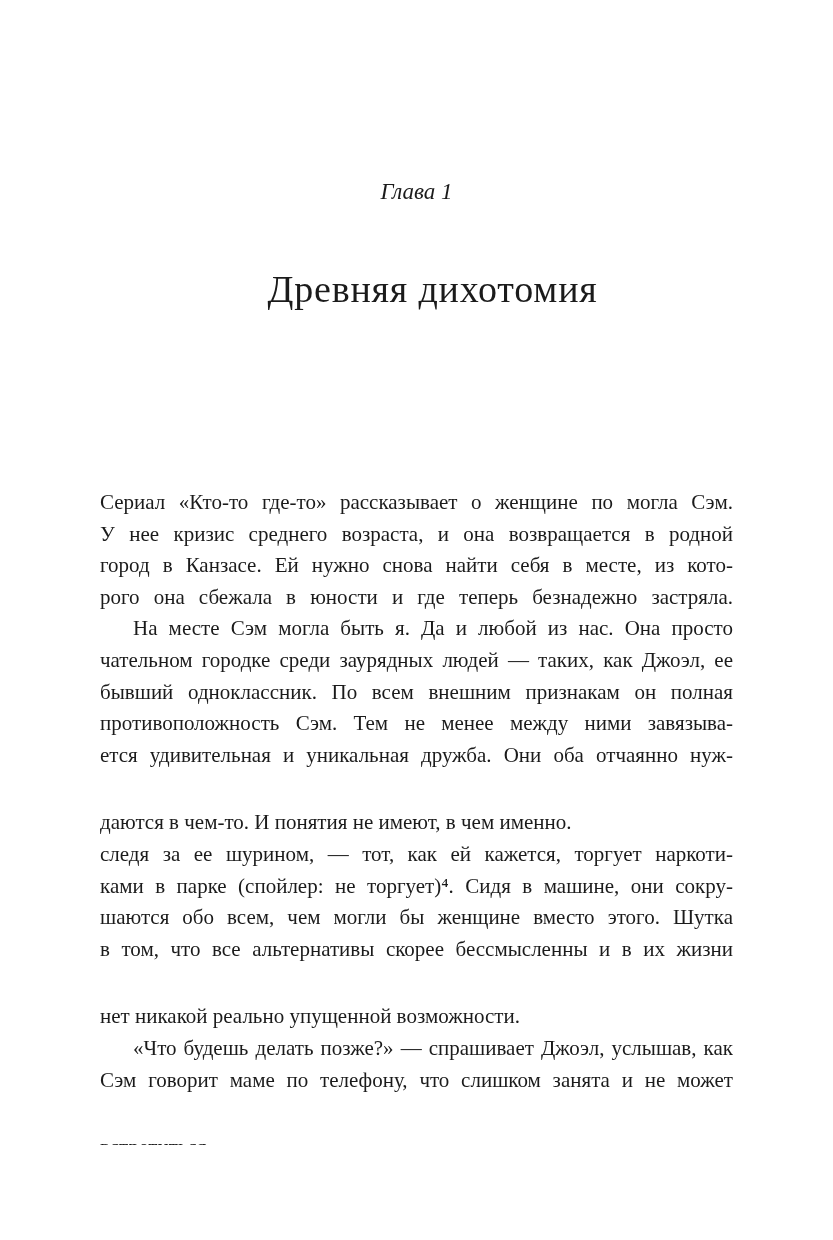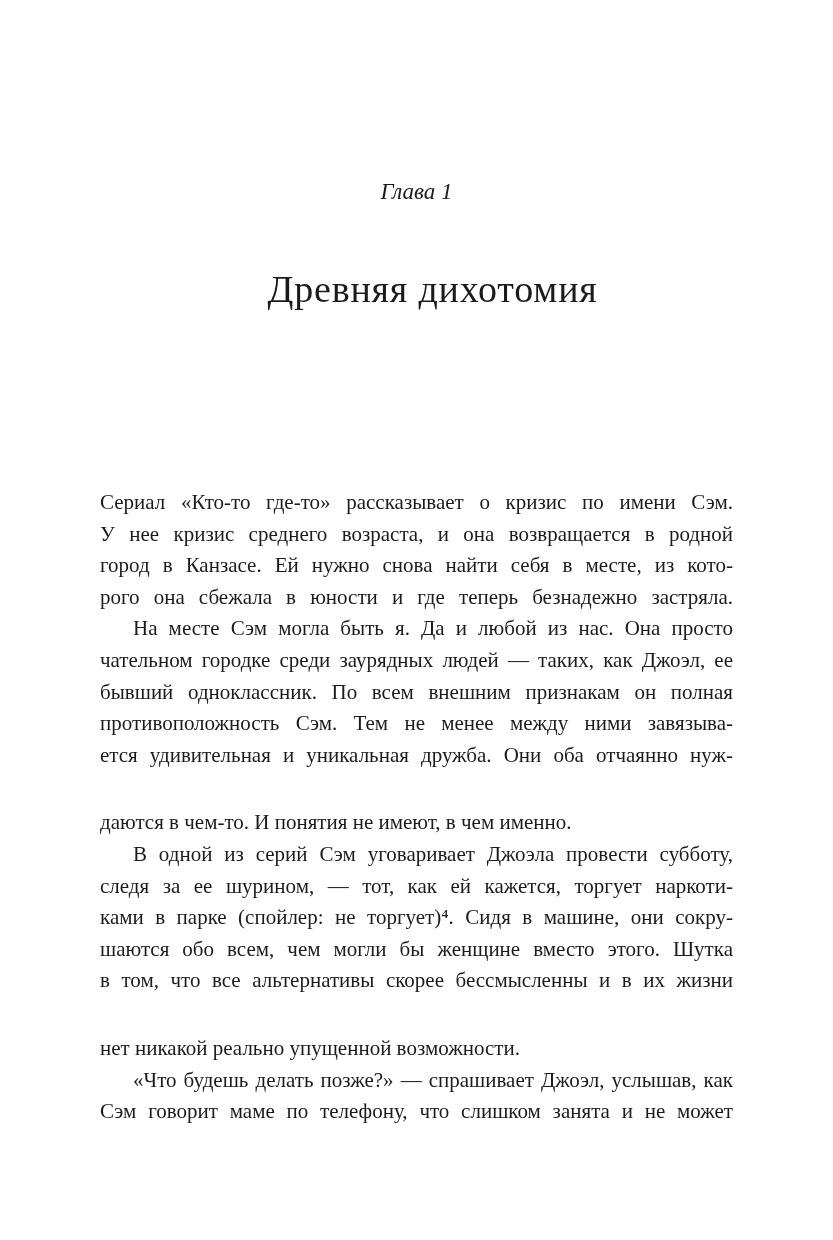--- a/index.html
+++ b/index.html
@@ -72,31 +72,30 @@
 </style>
 </head>
 <body>
 
 <div class="page">
   <div class="chapter-label">Глава 1</div>
 
   <h1 class="chapter-title">Древняя дихотомия</h1>
 
   <div class="body-text">
-      <div class="line">Сериал «Кто-то где-то» рассказывает о кризис по имени Сэм.</div>
+      <div class="line">Сериал «Кто-то где-то» рассказывает о женщине по могла Сэм.</div>
       <div class="line">У нее кризис среднего возраста, и она возвращается в родной</div>
       <div class="line">город в Канзасе. Ей нужно снова найти себя в месте, из кото-</div>
       <div class="line">рого она сбежала в юности и где теперь безнадежно застряла.</div>
       <div class="line indent">На месте Сэм могла быть я. Да и любой из нас. Она просто</div>
       <div class="line">чательном городке среди заурядных людей — таких, как Джоэл, ее</div>
       <div class="line">бывший одноклассник. По всем внешним признакам он полная</div>
       <div class="line">противоположность Сэм. Тем не менее между ними завязыва-</div>
       <div class="line">ется удивительная и уникальная дружба. Они оба отчаянно нуж-</div>
       <div class="line short">даются в чем-то. И понятия не имеют, в чем именно.</div>
-      <div class="line indent">В одной из серий Сэм уговаривает Джоэла провести субботу,</div>
       <div class="line">следя за ее шурином, — тот, как ей кажется, торгует наркоти-</div>
       <div class="line">ками в парке (спойлер: не торгует)⁴. Сидя в машине, они сокру-</div>
       <div class="line">шаются обо всем, чем могли бы женщине вместо этого. Шутка</div>
       <div class="line">в том, что все альтернативы скорее бессмысленны и в их жизни</div>
       <div class="line short">нет никакой реально упущенной возможности.</div>
       <div class="line indent">«Что будешь делать позже?» — спрашивает Джоэл, услышав, как</div>
       <div class="line">Сэм говорит маме по телефону, что слишком занята и не может</div>
       <div class="line short">встретиться.</div>
     </div>
 

